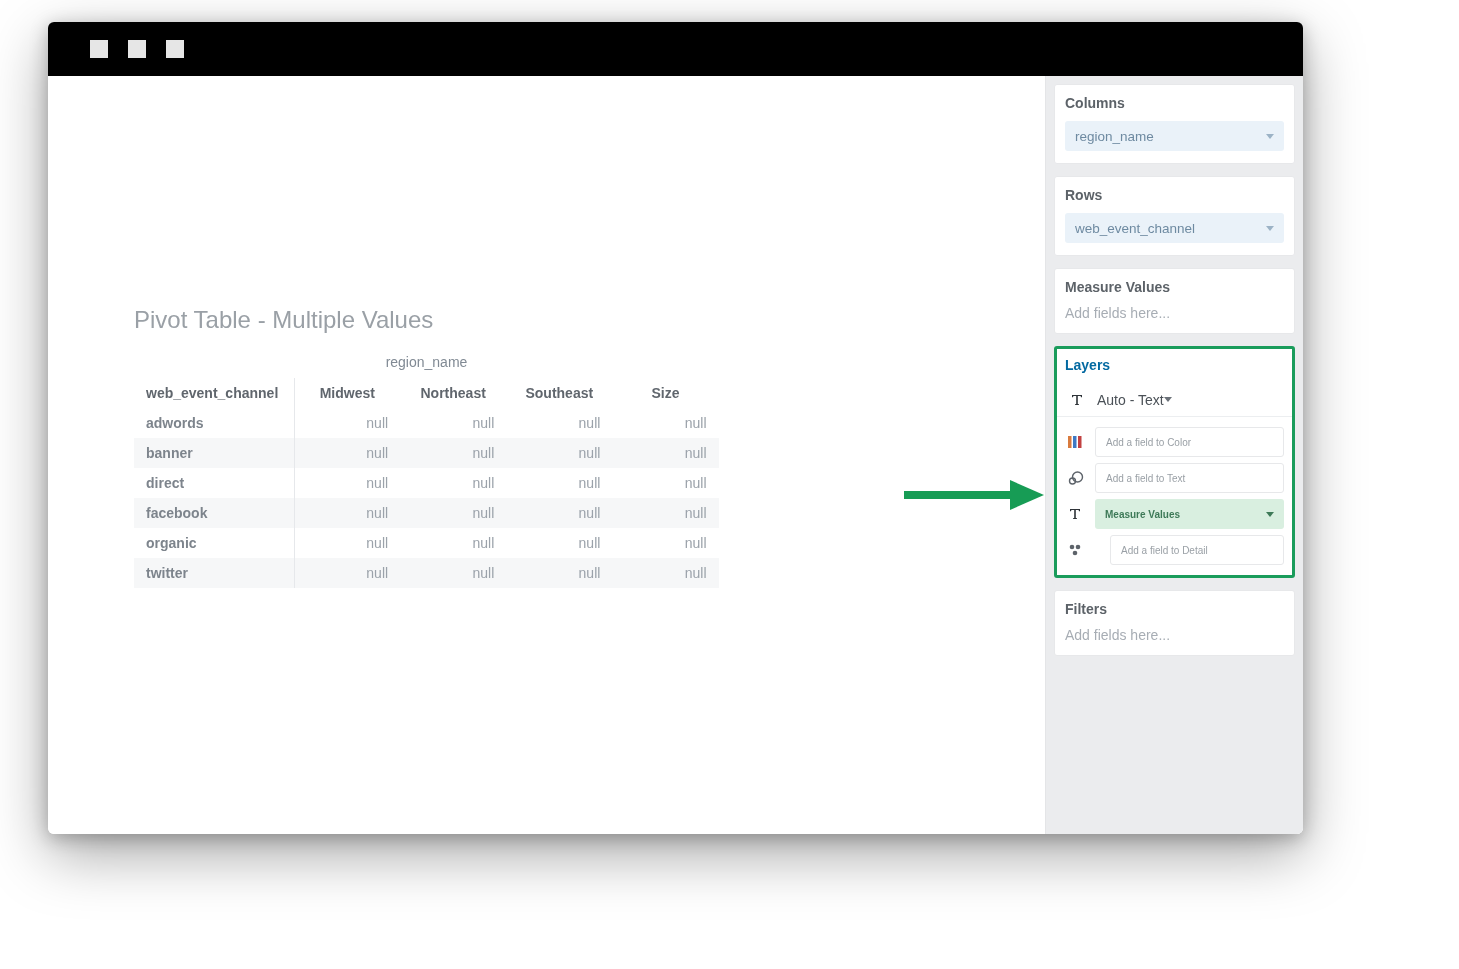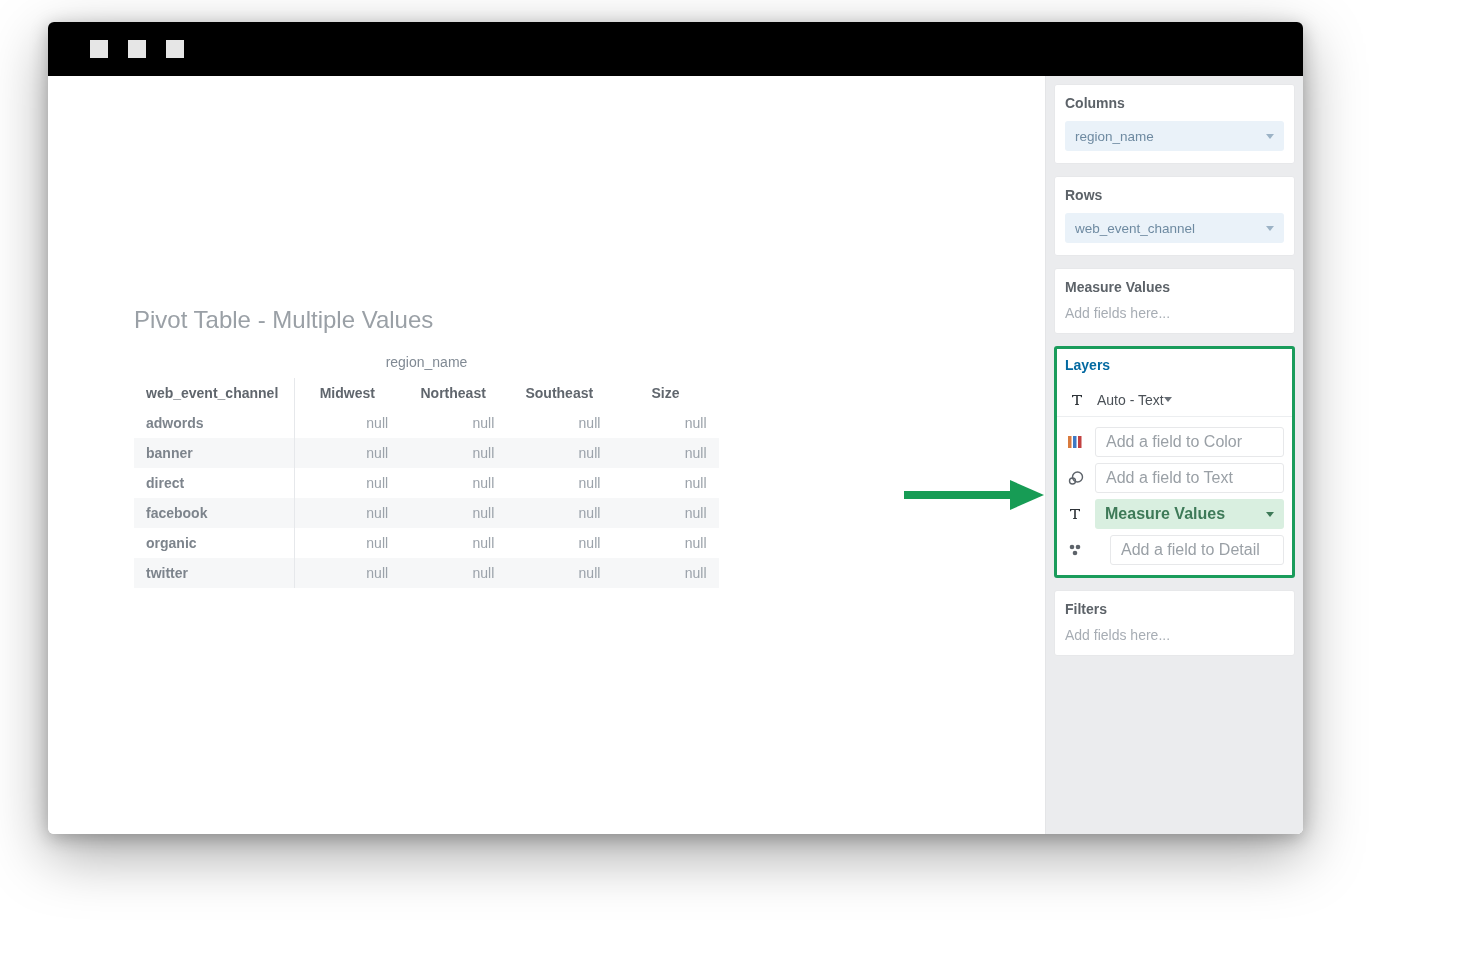--- a/index.html
+++ b/index.html
@@ -123,21 +123,21 @@
     display: flex; align-items: center; gap: 10px; margin-bottom: 6px;
   }
   .layer-row:last-child { margin-bottom: 0; gap: 25px; }
   .layer-icon {
     width: 20px; height: 20px; display: flex; align-items: center; justify-content: center;
     flex-shrink: 0;
   }
   .layer-field {
     flex: 1; height: 30px; border-radius: 3px;
     display: flex; align-items: center; justify-content: space-between;
-    padding: 0 10px; font-size: 16px;
+    padding: 0 10px; font-size: 10px;
   }
 
   .arrow-annotation {
     position: absolute;
     top: 478px; left: 898px;
     pointer-events: none;
   }
 
 </style>
 </head>

